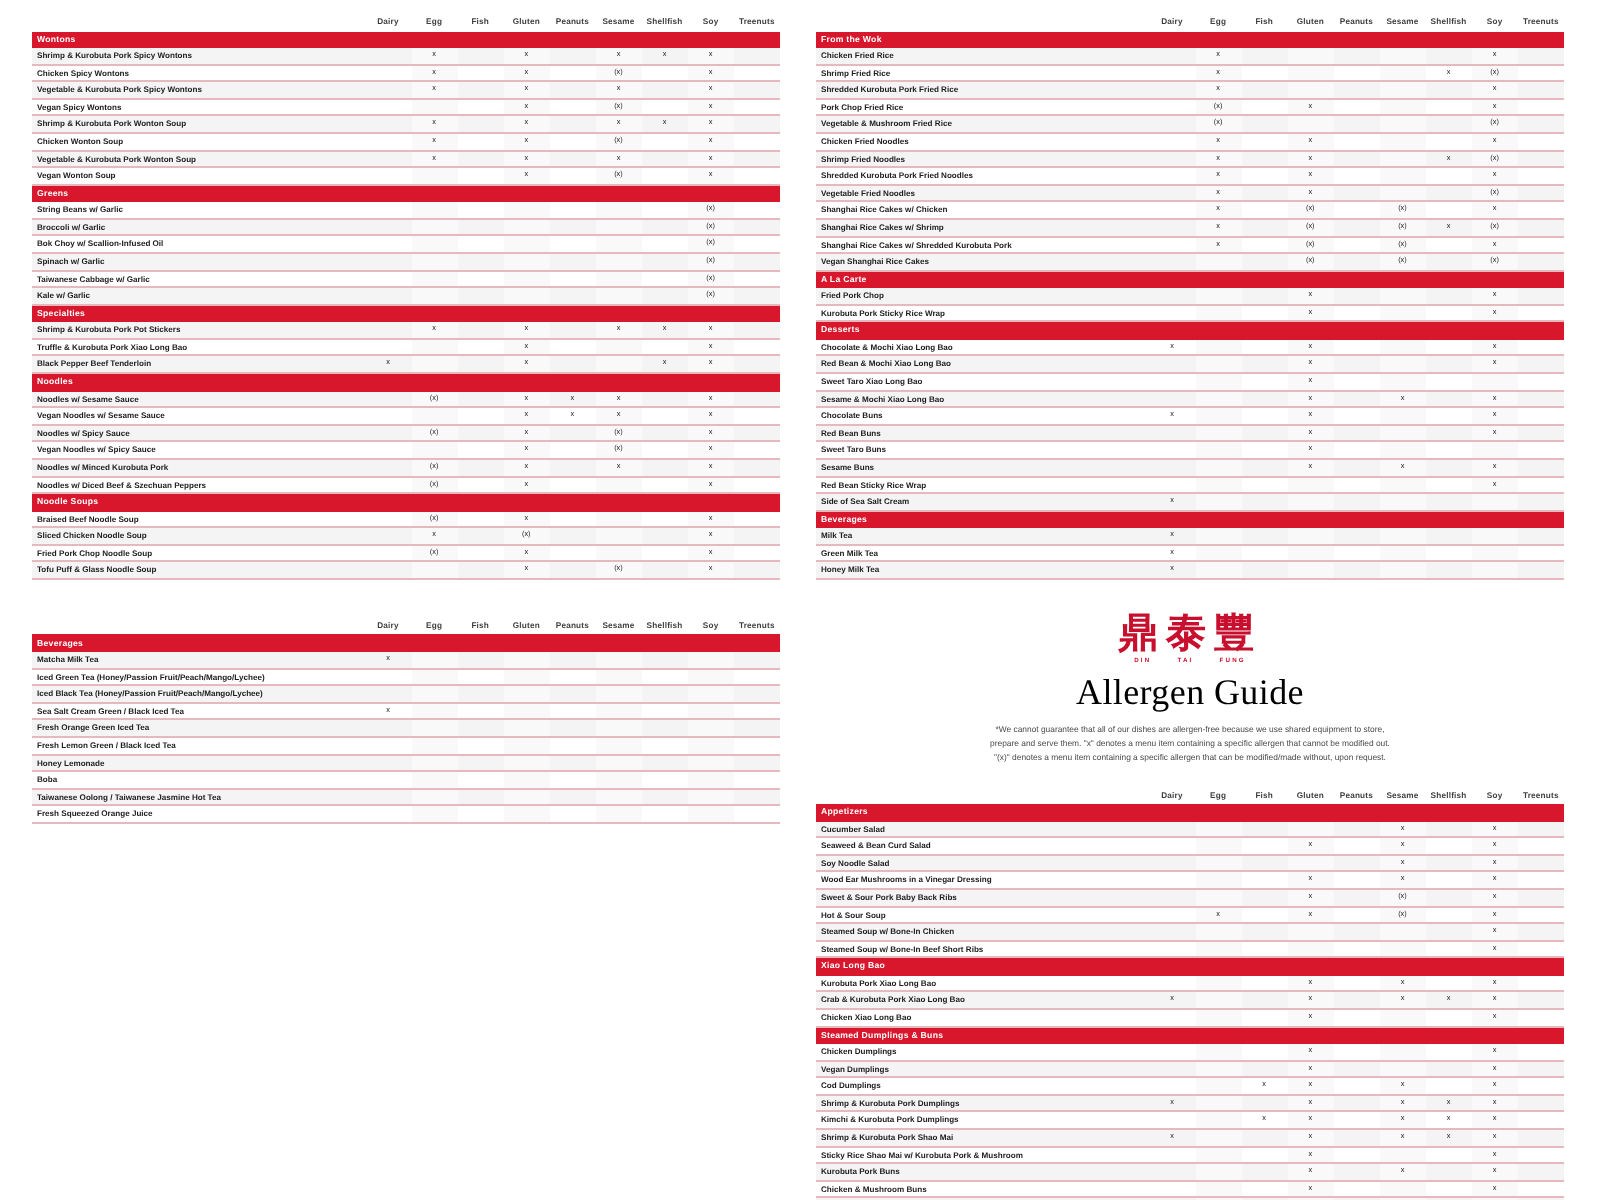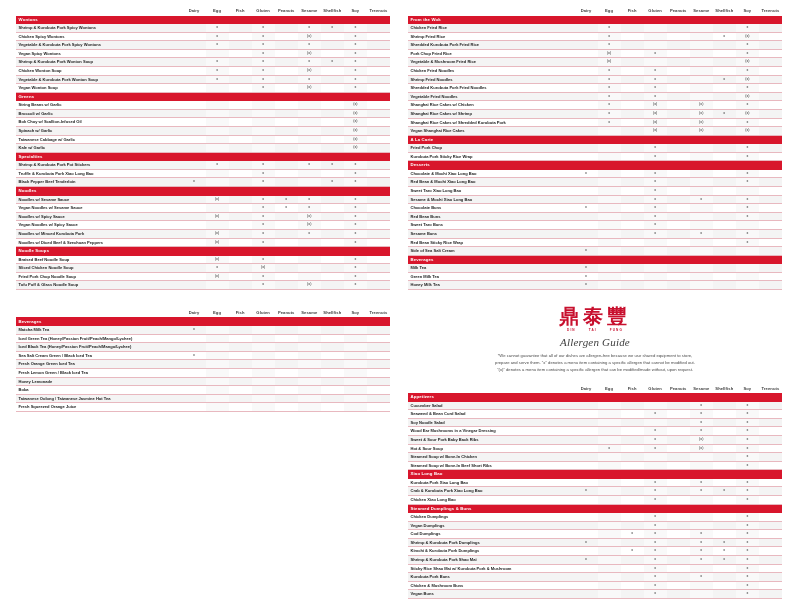--- a/index.html
+++ b/index.html
@@ -94,26 +94,25 @@
     color: #c8102e;
     font-size: 3.1px;
     letter-spacing: 1.1px;
     margin-top: 1.5px;
     display: flex;
     justify-content: center;
     gap: 13px;
     font-weight: 700;
   }
   .brand-title {
-    color: #404040;
+    color: #000000;
     font-family: "Liberation Serif", serif;
-    font-size: 11px;
+    font-size: 18px;
     margin-top: 4px;
     letter-spacing: .2px;
-    font-style: italic;
   }
   .disclaimer {
     margin-top: 4px;
     color: #4a4a4a;
     font-size: 4.2px;
     line-height: 1.75;
     padding: 0 14px;
   }
   .disclaimer div { white-space: nowrap; }
   .spacer-md { height: 12px; }

